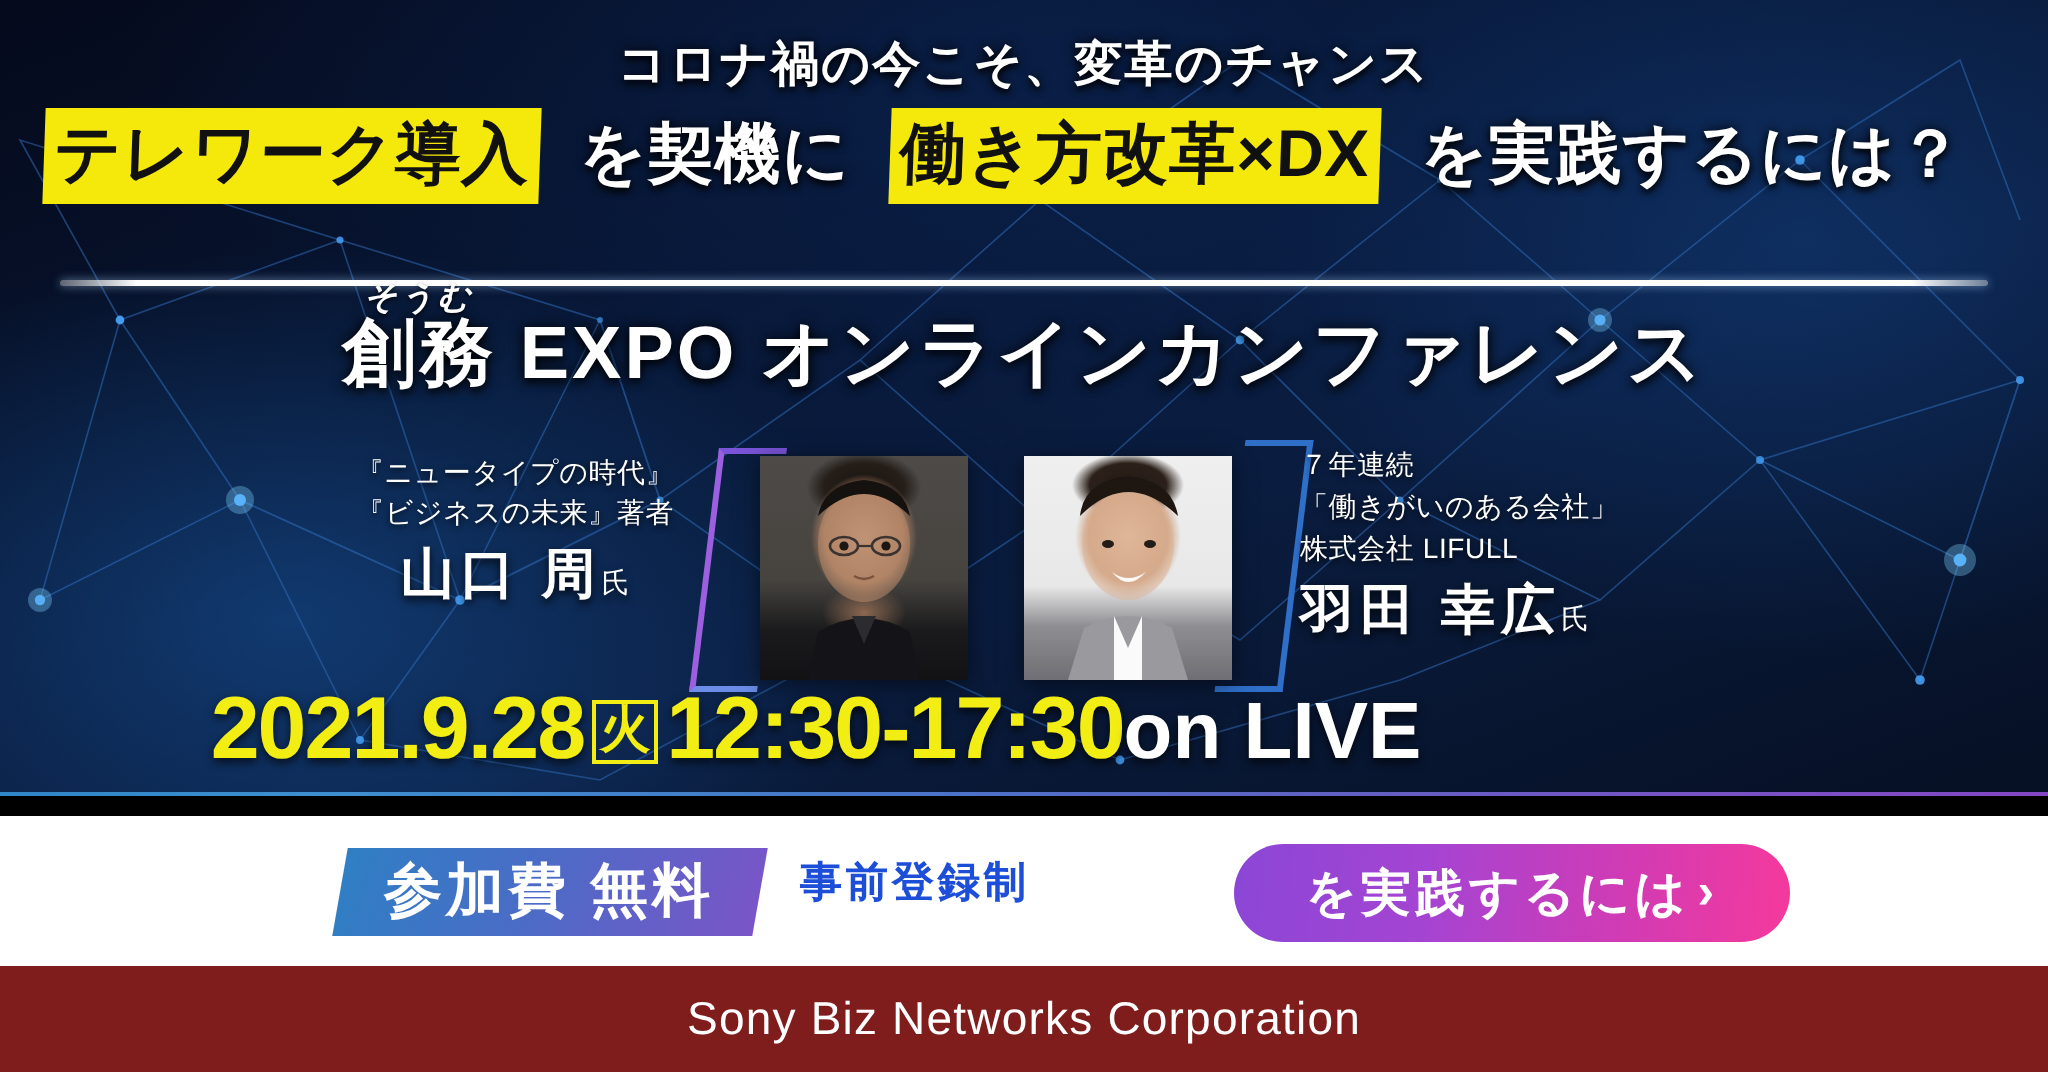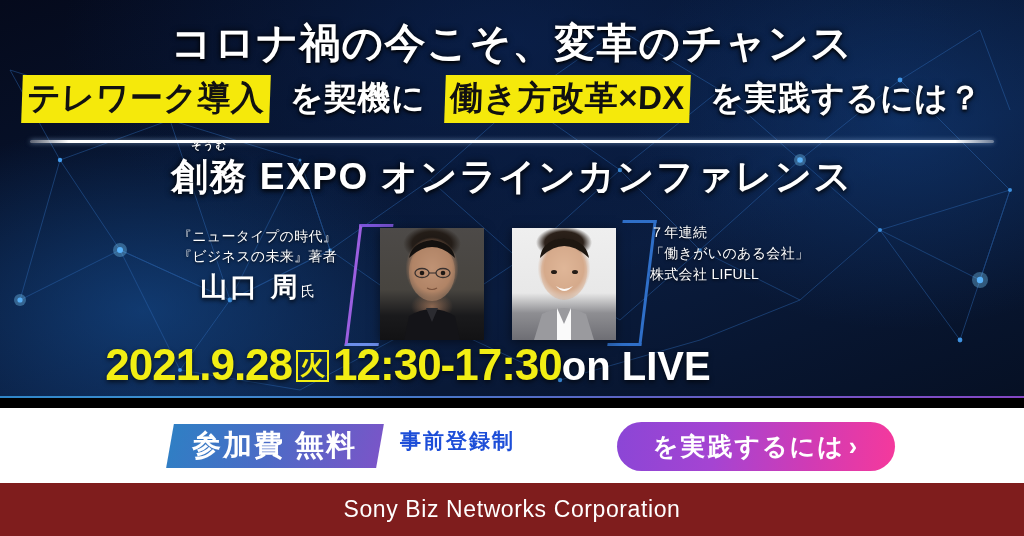--- a/index.html
+++ b/index.html
@@ -31,21 +31,21 @@
     background:linear-gradient(90deg,#2f86c8 0%, #3d8fd0 16%, #4679c9 40%, #5d63c4 62%, #7753c6 82%, #8446c4 100%);
   }
 
   
   .headline {
     position:absolute; left:0; top:18px; width:1024px;
     text-align:center;
     color:#ffffff;
   }
   .hl-line1 {
-    font-size:41px; font-weight:bold; letter-spacing:1px;
+    font-size:24px; font-weight:bold; letter-spacing:1px;
     line-height:1.25;
     text-shadow:0 0 6px rgba(0,0,0,.85), 0 2px 3px rgba(0,0,0,.8);
   }
   .hl-line2 {
     margin-top:6px;
     font-size:33px; font-weight:bold; letter-spacing:0.5px;
     line-height:1.3;
     white-space:nowrap;
     text-shadow:0 0 6px rgba(0,0,0,.85), 0 2px 3px rgba(0,0,0,.8);
   }
@@ -70,23 +70,24 @@
   
   .evtitle {
     position:absolute; left:0; top:152px; width:1024px;
     text-align:center; color:#ffffff;
     white-space:nowrap;
   }
   .ruby-wrap { display:inline-block; position:relative; vertical-align:baseline; }
   .ruby {
     position:absolute; left:50%; transform:translateX(-50%);
     top:-13px;
-    font-size:10px; font-weight:bold; letter-spacing:2px;
+    font-size:16px; font-weight:bold; letter-spacing:2px;
     white-space:nowrap;
     text-shadow:0 1px 2px rgba(0,0,0,.8);
+    font-style:italic;
   }
   .evtitle-main {
     font-size:37px; font-weight:bold; letter-spacing:1.5px;
     text-shadow:0 0 7px rgba(0,0,0,.8), 0 2px 4px rgba(0,0,0,.75);
   }
 
   
   .speakers {
     position:absolute; left:0; top:210px; width:1024px; height:128px;
   }
@@ -306,20 +307,21 @@
       <div class="spk-text spk-left">
         <div class="spk-desc">『ニュータイプの時代』</div>
         <div class="spk-desc">『ビジネスの未来』著者</div>
         <div class="spk-name"><span>山口 周</span><span class="spk-suffix">氏</span></div>
       </div>
 
       <div class="spk-text spk-right">
         <div class="spk-desc-r">７年連続</div>
         <div class="spk-desc-r">「働きがいのある会社」</div>
         <div class="spk-desc-r">株式会社 LIFULL</div>
+        <div class="spk-name"><span>羽田 幸広</span><span class="spk-suffix">氏</span></div>
       </div>
     </div>
 
     <div class="dateline">
       <span class="dt-yellow">2021.9.28</span><span class="dt-day">火</span><span class="dt-yellow">12:30-17:30</span><span class="dt-white">on LIVE</span>
     </div>
 
     <div class="strip"></div>
   </div>
 

